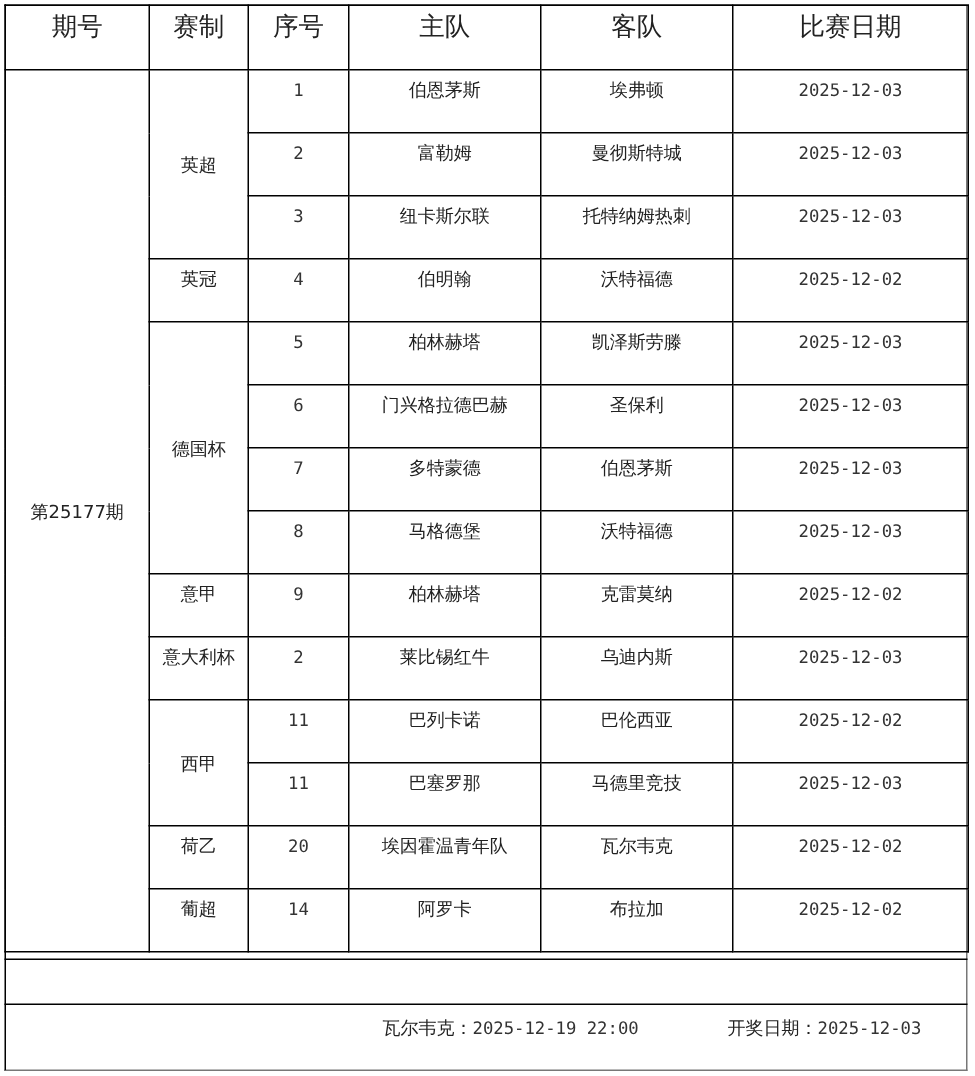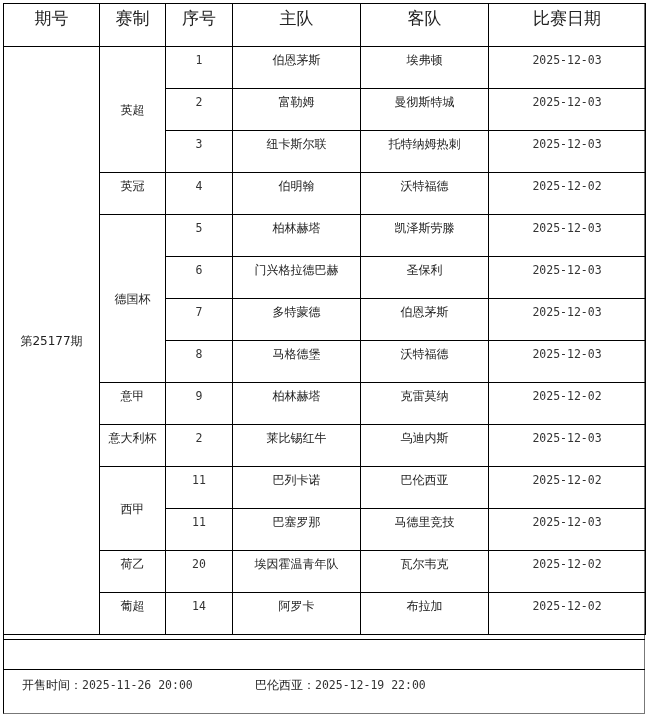--- a/index.html
+++ b/index.html
@@ -134,15 +134,15 @@
       <td>阿罗卡</td>
       <td>布拉加</td>
       <td class="mono">2025-12-02</td>
     </tr>
   </tbody>
 </table>
 
 <div class="blank-row"></div>
 
 <div class="footer">
-  <span style="left:19px;"><span style="position:static">开售时间：</span><span class="v" style="position:static">2025-11-26 20:00</span></span>
-  <span style="left:252px;"><span style="position:static">巴伦西亚：</span><span class="v" style="position:static">2025-12-19 22:00</span></span>
+  <span style="left:252px;"><span style="position:static">瓦尔韦克：</span><span class="v" style="position:static">2025-12-19 22:00</span></span>
+  <span style="left:482px;"><span style="position:static">开奖日期：</span><span class="v" style="position:static">2025-12-03</span></span>
 </div>
 
 </body></html>

